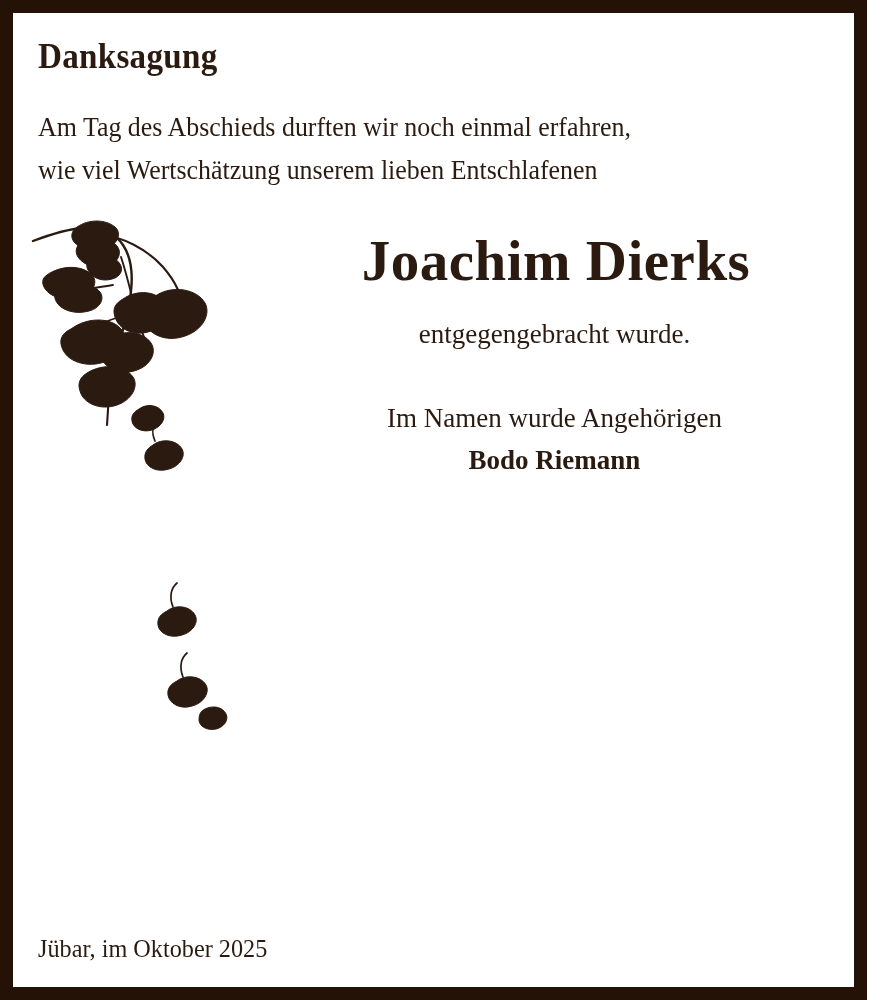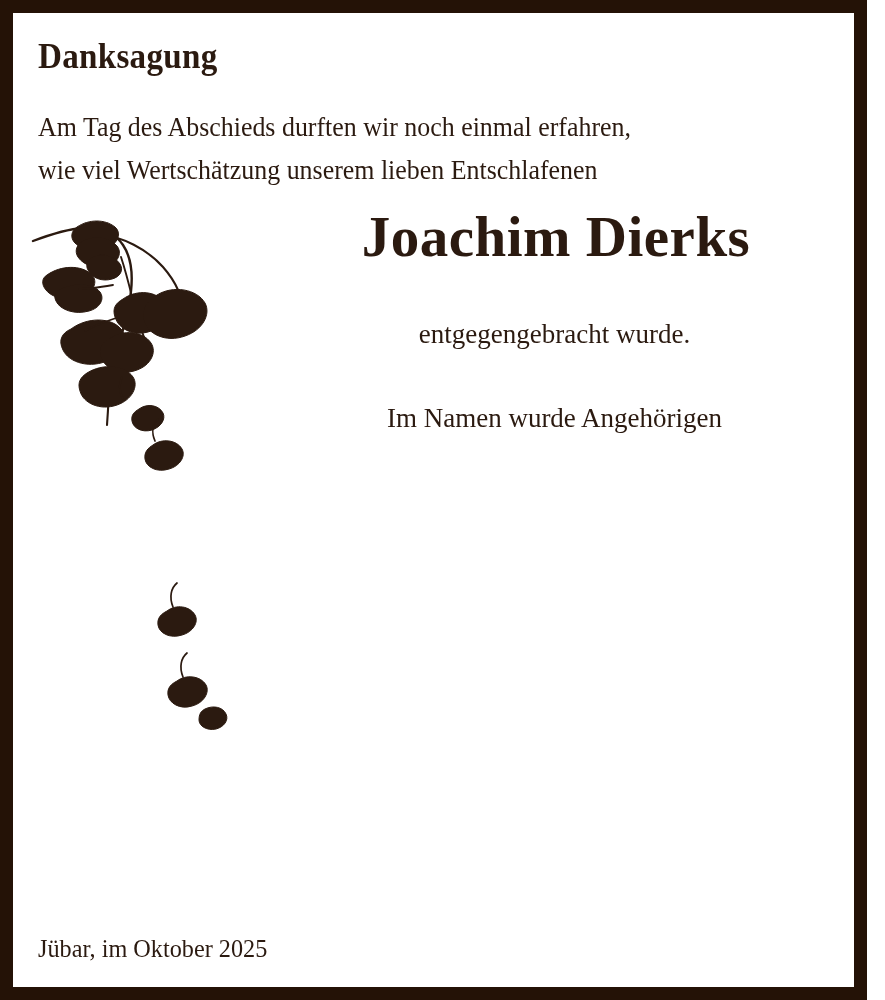--- a/index.html
+++ b/index.html
@@ -49,21 +49,21 @@
     line-height: 43px;
     transform: scaleX(0.96);
     transform-origin: left top;
   }
   .intro .ln { white-space: nowrap; display: block; }
 
   
   .deceased-name {
     position: absolute;
     left: 233px;
-    top: 192px;
+    top: 216px;
     width: 620px;
     text-align: center;
     font-weight: bold;
     font-size: 57px;
     line-height: 64px;
     letter-spacing: 0.5px;
     color: #2b1a10;
     white-space: nowrap;
   }
 
@@ -182,16 +182,17 @@
       </g>
     </svg>
   </div>
 
   <div class="deceased-name">Joachim Dierks</div>
 
   <div class="body-col">
     <p class="para plain">entgegengebracht wurde.</p>
     <div class="spacer-line"></div>
     <p class="para plain">Im Namen wurde Angehörigen</p>
+    <p class="para plain sig-name">Bodo Riemann</p>
   </div>
 
   <div class="place-date">Jübar, im Oktober 2025</div>
 </div>
 
 </body></html>

